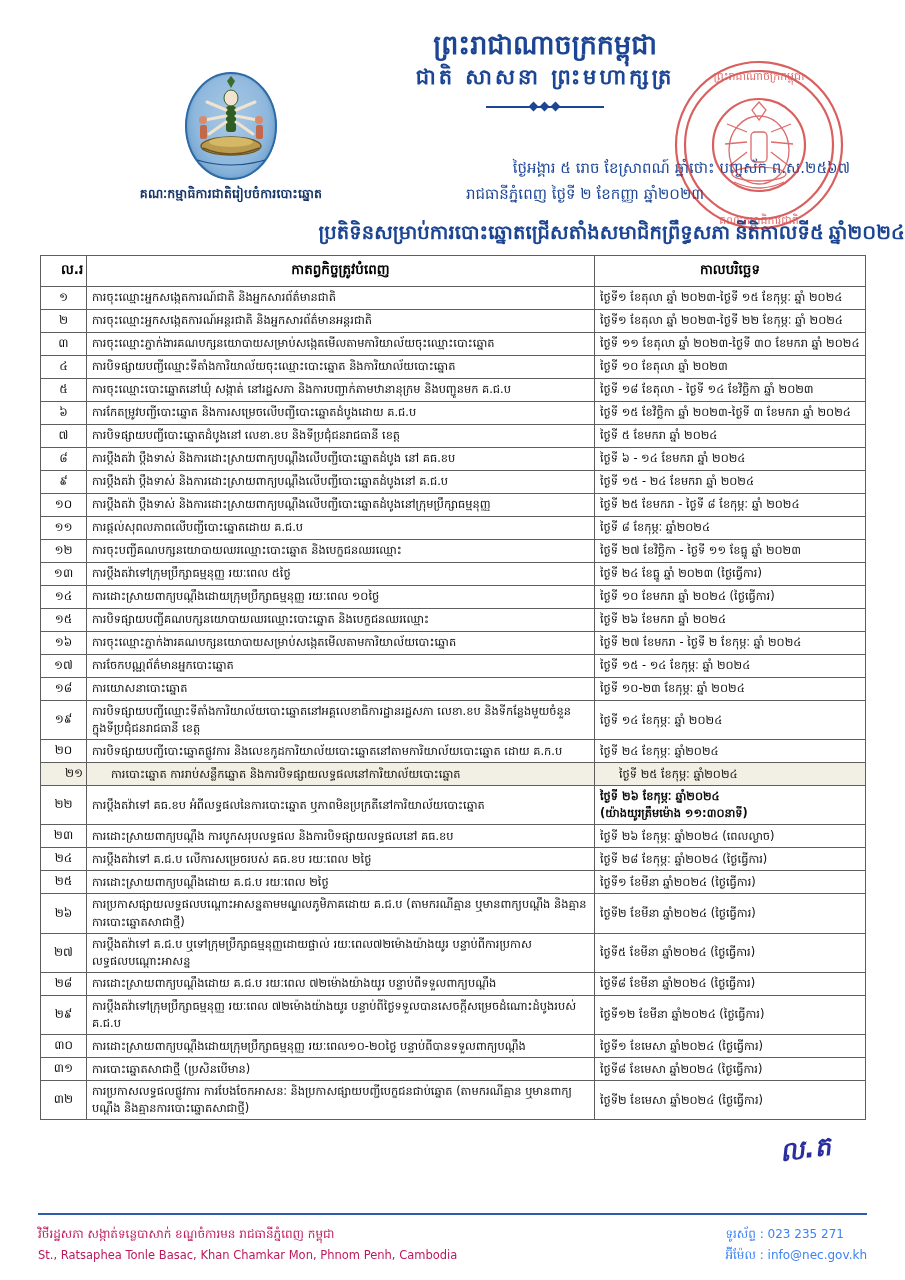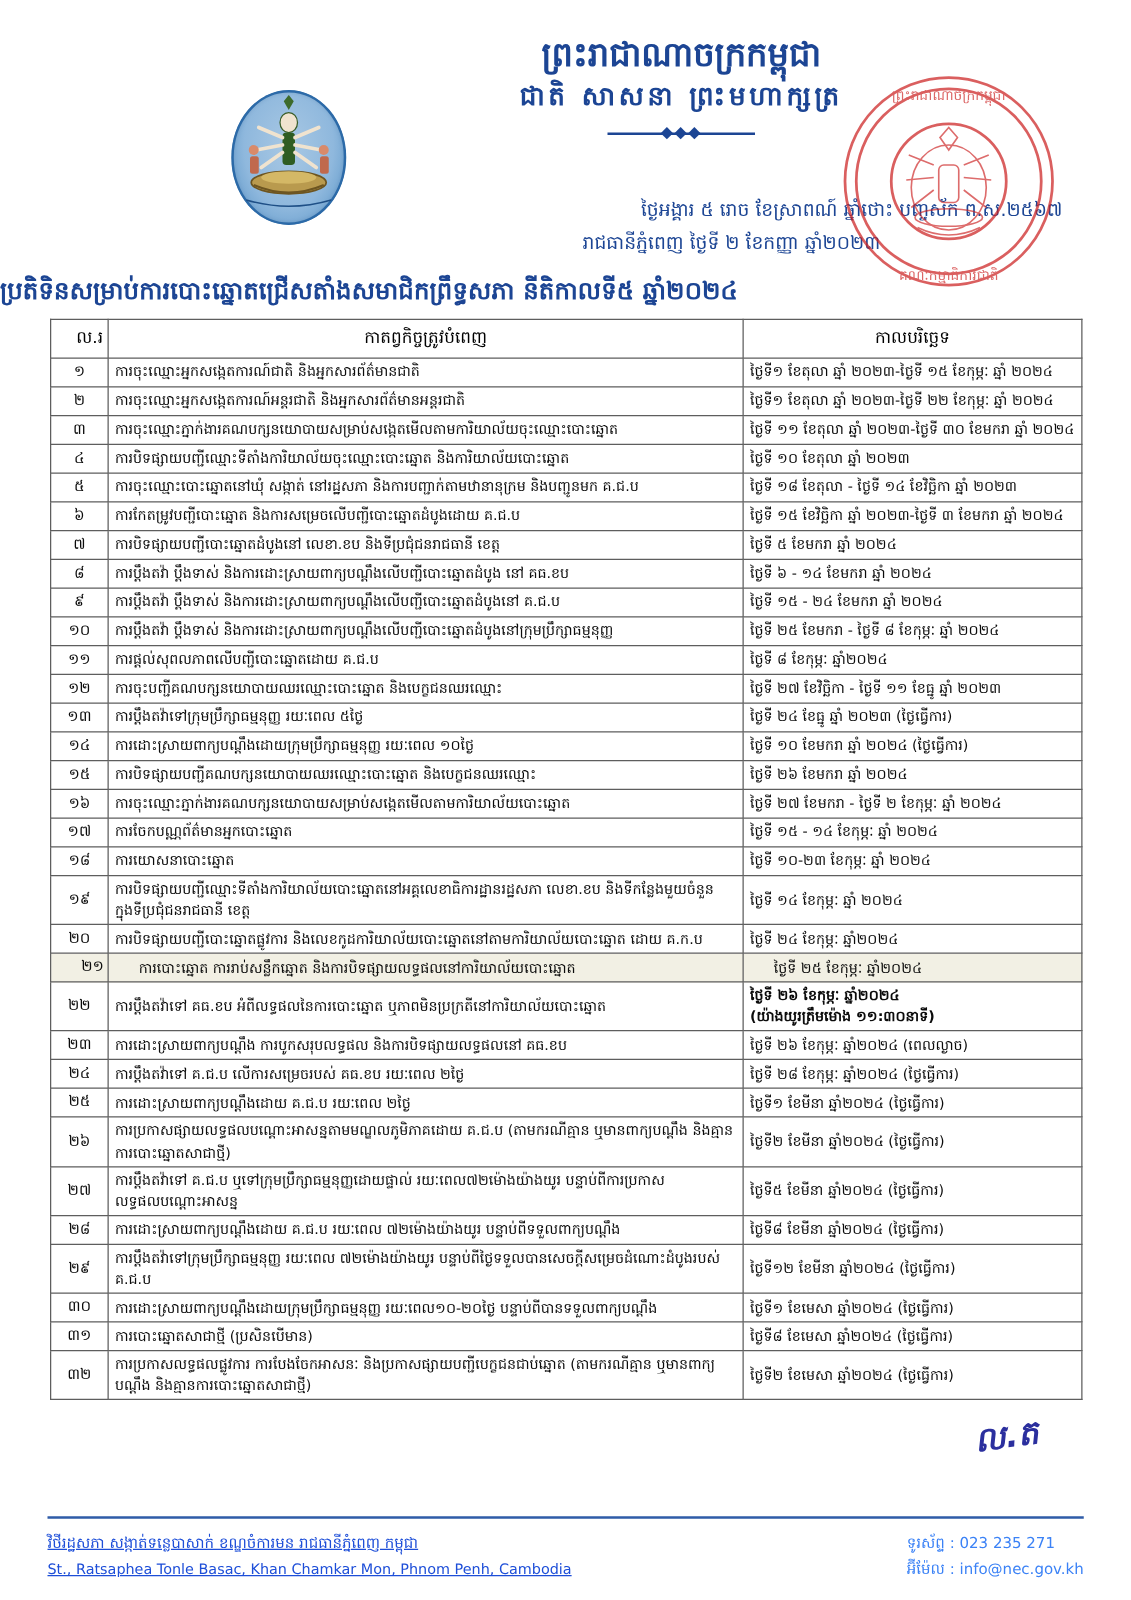--- a/index.html
+++ b/index.html
@@ -112,46 +112,47 @@
     right: 58px;
     top: 58px;
     width: 175px;
     height: 175px;
     opacity: .72;
     pointer-events: none;
   }
 
   
   .doc-title {
-    text-align: left;
+    text-align: right;
     font-size: 19.5px;
     font-weight: bold;
     color: #1c4594;
     margin: 2px 0 6px 0;
     letter-spacing: .1px;
     white-space: nowrap;
+    font-family: Liberation Serif, serif;
   }
 
   
   .table-wrap { padding: 0 40px; }
   table.cal {
     width: 825px;
     border-collapse: collapse;
     table-layout: fixed;
     font-size: 11.4px;
     color: #0b0b0b;
   }
   table.cal th, table.cal td {
     border: 1px solid #5e5e5e;
     padding: 2px 5px;
     vertical-align: middle;
   }
   table.cal thead th {
     font-size: 13.5px;
-    font-weight: normal;
+    font-weight: bold;
     text-align: center;
     padding: 5px 20px;
     background: #ffffff;
     color: #000;
   }
   col.c-no  { width: 46px; }
   col.c-act { width: 508px; }
   col.c-dat { width: 271px; }
 
   td.no {
@@ -181,21 +182,21 @@
     left: 0; right: 0;
     bottom: 14px;
     padding: 0 38px;
   }
   .footer-rule {
     height: 2px;
     background: #2f5ca8;
     margin-bottom: 9px;
   }
   .footer-inner { display: flex; justify-content: space-between; align-items: flex-start; }
-  .addr { color: #1d4ed8; font-size: 12px; line-height: 1.75; text-decoration: underline; }
+  .addr { color: #be185d; font-size: 12px; line-height: 1.75; }
   .addr .en { font-size: 11.5px; }
   .contact { color: #3b82f6; font-size: 12px; line-height: 1.75; text-align: left; white-space: nowrap; }
 </style>
 </head>
 <body>
 
 <div class="page">
 
   <div class="header">
 
@@ -215,20 +216,21 @@
           <rect x="15" y="53" width="7" height="14" rx="2" fill="#c0694d"></rect>
           <circle cx="74" cy="48" r="4" fill="#d98a6a"></circle>
           <rect x="71" y="53" width="7" height="14" rx="2" fill="#c0694d"></rect>
 
           <ellipse cx="46" cy="74" rx="30" ry="9" fill="#b99a4e" stroke="#6d5521" stroke-width="1.4"></ellipse>
           <ellipse cx="46" cy="70" rx="22" ry="5" fill="#d4b866"></ellipse>
           <path d="M18 76 Q46 88 74 76" fill="none" stroke="#6d5521" stroke-width="1.6"></path>
           <path d="M12 88 Q46 98 80 88" fill="none" stroke="#1e4f86" stroke-width="1.2"></path>
         </svg>
       </div>
+      <div class="logo-caption">គណៈកម្មាធិការជាតិរៀបចំការបោះឆ្នោត</div>
     </div>
 
     <div class="ministry-block">
       <div class="kingdom-line">ព្រះរាជាណាចក្រកម្ពុជា</div>
       <div class="motto-line">ជាតិ  សាសនា  ព្រះមហាក្សត្រ</div>
       <div class="divider-orn">
         <span class="dot d1"></span>
           <span class="dot d2"></span>
           <span class="dot d3"></span>
       </div>

